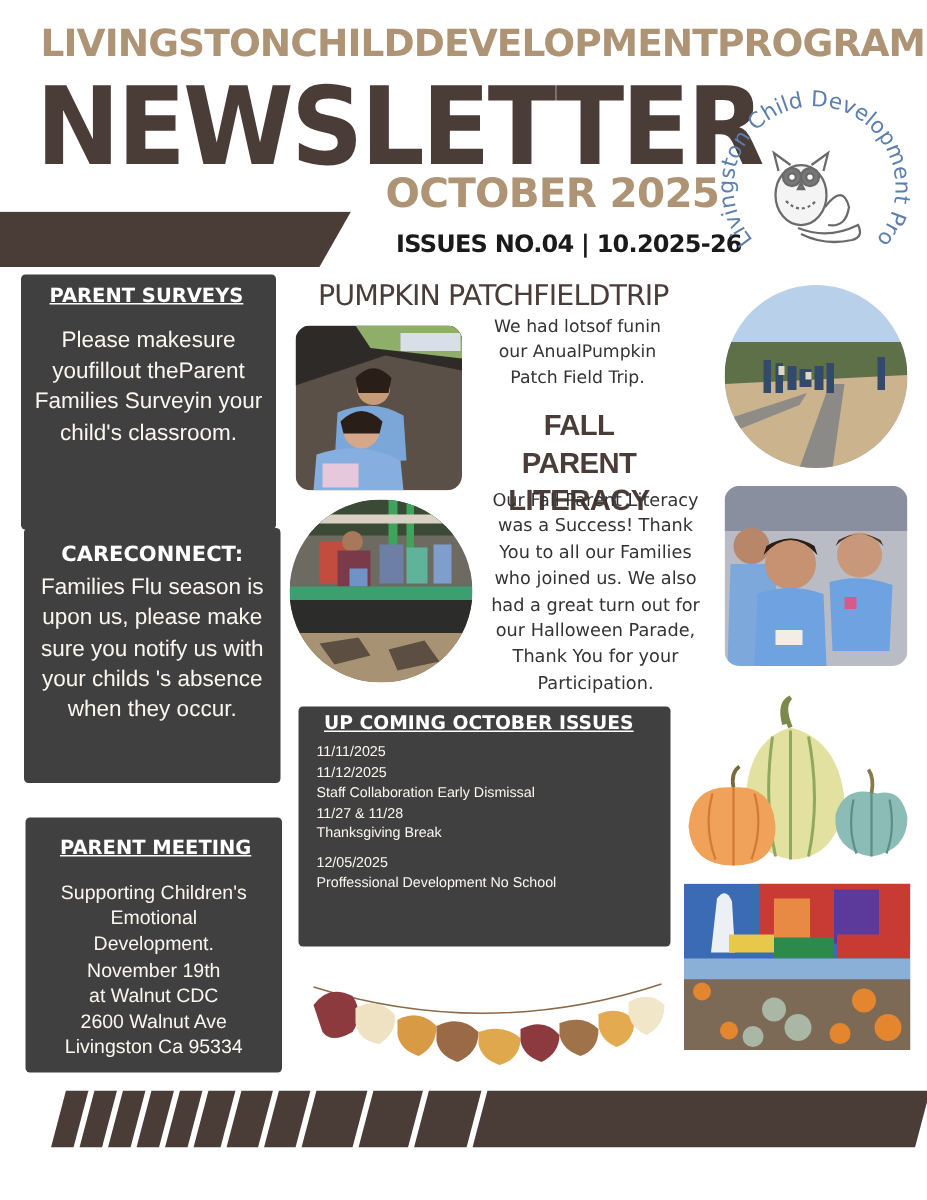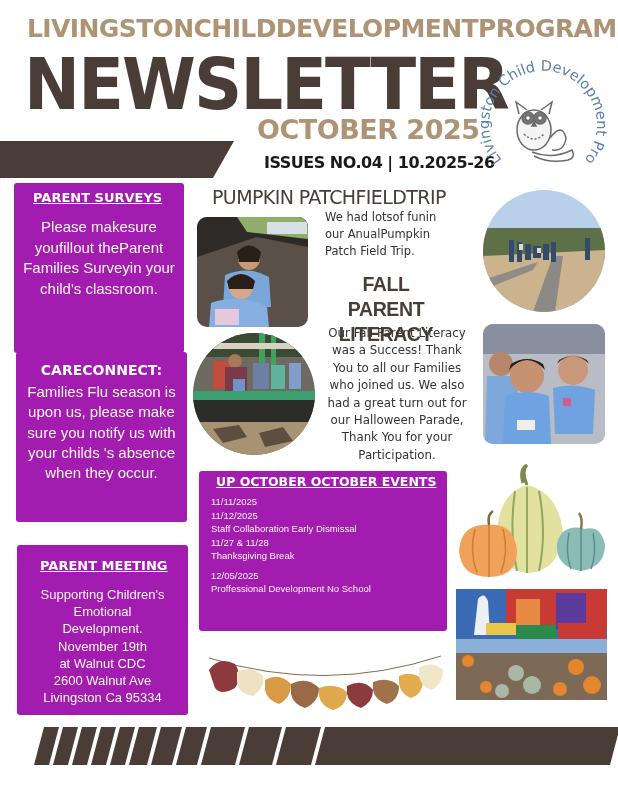--- a/index.html
+++ b/index.html
@@ -9,21 +9,21 @@
 
   .org-title { left: 27px; top: 14px; font-family: "DejaVu Sans", sans-serif; font-weight: bold; font-size: 25px; color: #ae9474; letter-spacing: -0.6px; white-space: nowrap; }
   .newsletter { left: 24px; top: 46px; font-family: "DejaVu Sans", sans-serif; font-weight: bold; font-size: 72px; line-height: 76px; color: #4a3c37; letter-spacing: -2px; white-space: nowrap; transform: scaleX(0.93); transform-origin: left top; }
   .month { left: 257px; top: 114px; font-family: "DejaVu Sans", sans-serif; font-weight: bold; font-size: 27px; color: #ae9474; letter-spacing: -0.5px; white-space: nowrap; }
   .issue { left: 244px; top: 153px; font-family: "DejaVu Sans", sans-serif; font-weight: bold; font-size: 16px; color: #1a1a1a; letter-spacing: -0.5px; white-space: nowrap; margin-left: 20px; }
 
   .banner-bar { left: 0; top: 141px; width: 234px; height: 37px; background: #4a3c37; clip-path: polygon(0 0, 100% 0, 91% 100%, 0 100%); }
 
   .logo { left: 472px; top: 52px; width: 140px; height: 140px; }
 
-  .box { background: #a21caf; border-radius: 3px; color: #ffffff; text-align: center; }
+  .box { background: #404040; border-radius: 3px; color: #ffffff; text-align: center; }
   .box-title { font-family: "DejaVu Sans", sans-serif; font-weight: bold; text-decoration: underline; font-size: 13px; color: #ffffff; white-space: nowrap; }
   .box-body { font-size: 15px; line-height: 20.5px; color: #fbf6ee; }
 
   .surveys { left: 14px; top: 183px; width: 170px; height: 170px; }
   .surveys .box-title { position: absolute; left: 19px; top: 7px; }
   .surveys .box-body { position: absolute; left: 6px; right: 6px; top: 34px; }
 
   .careconnect { left: 16px; top: 352px; width: 171px; height: 170px; }
   .careconnect .box-title { position: absolute; left: 0; right: 0; top: 10px; text-decoration: none; font-size: 14px; }
   .careconnect .box-body { position: absolute; left: 4px; right: 4px; top: 30px; line-height: 20.3px; }
@@ -32,21 +32,21 @@
   .meeting .box-title { position: absolute; left: 23px; top: 13px; }
   .meeting .box-body { position: absolute; left: 4px; right: 4px; top: 41px; font-size: 13px; line-height: 17.2px; }
 
   .events { left: 199px; top: 471px; width: 248px; height: 160px; }
   .events .box-title { position: absolute; left: 17px; top: 3px; font-size: 12.5px; }
   .events .list { position: absolute; left: 12px; top: 24px; text-align: left; font-size: 9.5px; color: #fbf6ee; }
   .events .list div { height: 13.5px; line-height: 13.5px; white-space: nowrap; }
   .events .list .gap { margin-top: 6px; }
 
   .pumpkin-title { left: 212px; top: 186px; font-family: "DejaVu Sans", sans-serif; font-weight: normal; font-size: 19px; color: #4a3c37; letter-spacing: -0.6px; white-space: nowrap; }
-  .pumpkin-text { left: 325px; top: 209px; width: 120px; font-family: "DejaVu Sans", sans-serif; font-size: 11.5px; line-height: 17px; color: #333333; }
+  .pumpkin-text { left: 325px; top: 209px; width: 120px; text-align: center; font-family: "DejaVu Sans", sans-serif; font-size: 11.5px; line-height: 17px; color: #333333; }
   .fall-title { left: 322px; top: 272px; width: 128px; text-align: center; font-family: Liberation Sans, sans-serif; font-weight: bold; font-size: 19.5px; line-height: 25px; color: #4a3c37; letter-spacing: -0.4px; }
   .fall-text { left: 321px; top: 325px; width: 152px; text-align: center; font-family: "DejaVu Sans", sans-serif; font-size: 11.8px; line-height: 17.4px; color: #333333; }
 
   .photo { overflow: hidden; }
   .photo svg { display: block; }
   .photo-bus { left: 197px; top: 217px; width: 111px; height: 110px; border-radius: 10px; }
   .photo-field { left: 483px; top: 190px; width: 122px; height: 122px; border-radius: 50%; }
   .photo-group { left: 193px; top: 333px; width: 122px; height: 122px; border-radius: 50%; }
   .photo-kids { left: 483px; top: 324px; width: 122px; height: 120px; border-radius: 10px; }
   .pumpkins { left: 455px; top: 463px; width: 152px; height: 118px; }
@@ -245,21 +245,21 @@
       <path d="M114 38 Q130 32 142 42 Q142 56 128 60 Q116 56 114 46 Z" fill="#e0a84c"></path>
       <path d="M142 36 Q158 28 168 40 Q168 52 156 58 Q144 54 142 44 Z" fill="#8c3a3e"></path>
       <path d="M168 32 Q184 26 194 36 Q194 50 182 54 Q170 50 168 40 Z" fill="#a0724a"></path>
       <path d="M194 26 Q208 20 218 30 Q218 44 206 48 Q196 44 194 34 Z" fill="#e4aa50"></path>
       <path d="M214 18 Q228 10 238 20 Q238 34 226 40 Q216 36 214 26 Z" fill="#f1e6c8"></path>
     </g>
   </svg>
 </div>
 
 <div class="abs box events">
-  <div class="box-title">UP OCTOBER OCTOBER EVENTS</div>
+  <div class="box-title">UP COMING OCTOBER ISSUES</div>
   <div class="list">
     <div>11/11/2025</div>
     <div>11/12/2025</div>
     <div>Staff Collaboration Early Dismissal</div>
     <div>11/27 &amp; 11/28</div>
     <div>Thanksgiving Break</div>
     <div class="gap">12/05/2025</div>
     <div>Proffessional Development No School</div>
   </div>
 </div>

